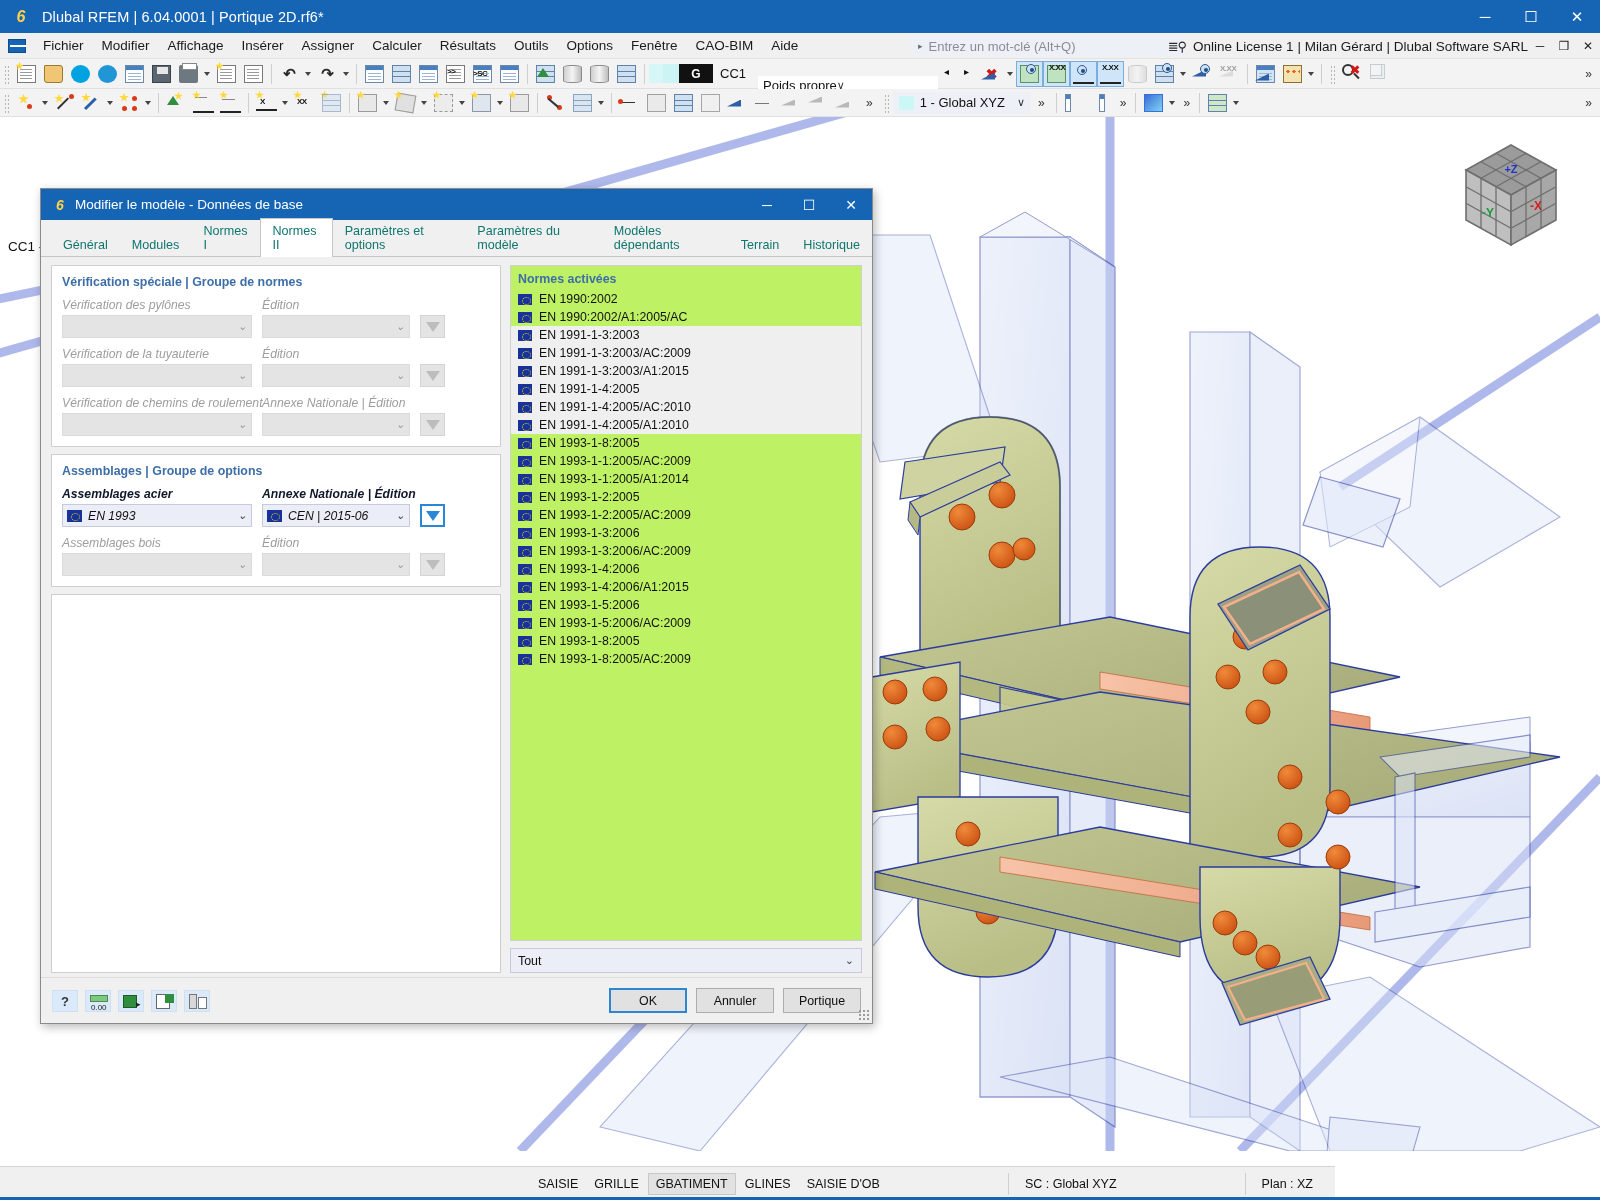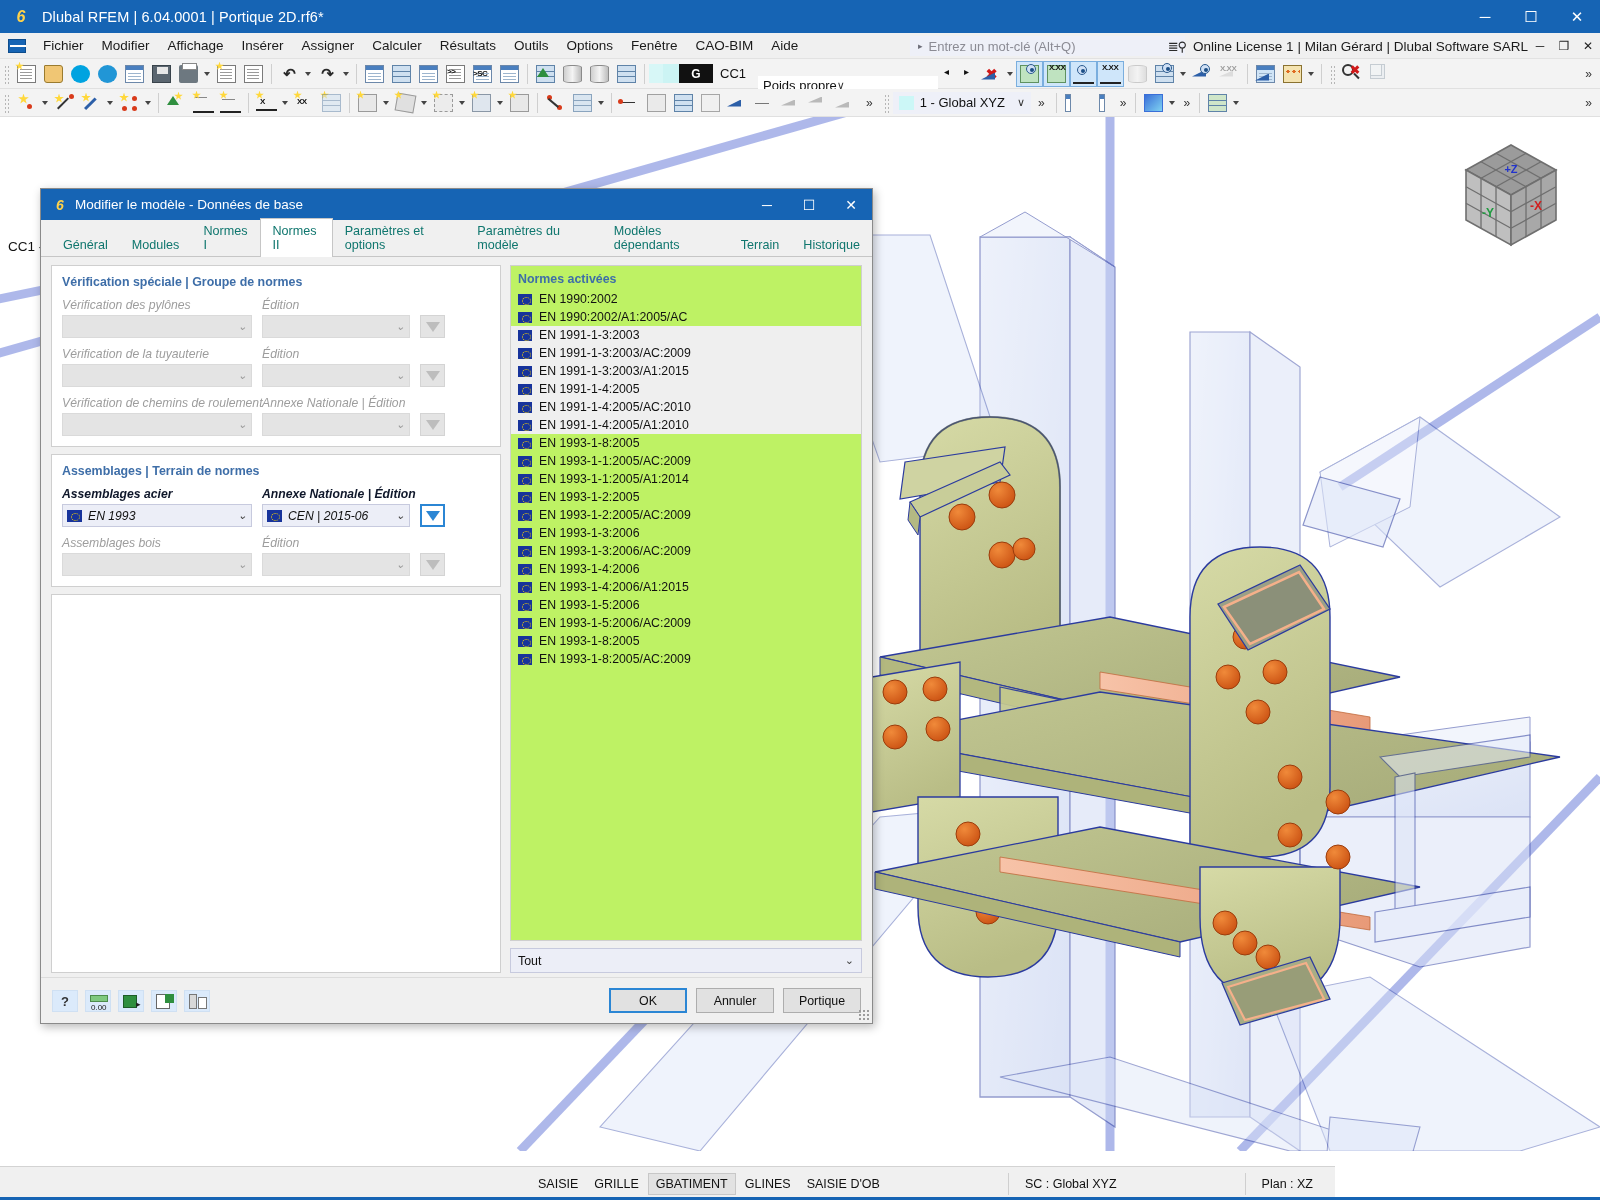--- a/index.html
+++ b/index.html
@@ -858,21 +858,21 @@
                   <span class="cv">⌄</span>
                 </div>
               </div>
               <div class="fbtn">
                 <span class="funnel"></span>
               </div>
             </div>
           </div>
 
           <div class="grpbox">
-            <div class="grp-title">Assemblages | Terrain de normes</div>
+            <div class="grp-title">Assemblages | Groupe de options</div>
 
             <div class="fieldrow">
               <div class="fcol c1">
                 <div class="flabel on">Assemblages acier</div>
                 <div class="combo on">
                   <span class="eu"></span>
                   <span>EN 1993</span>
                   <span class="cv">⌄</span>
                 </div>
               </div>

